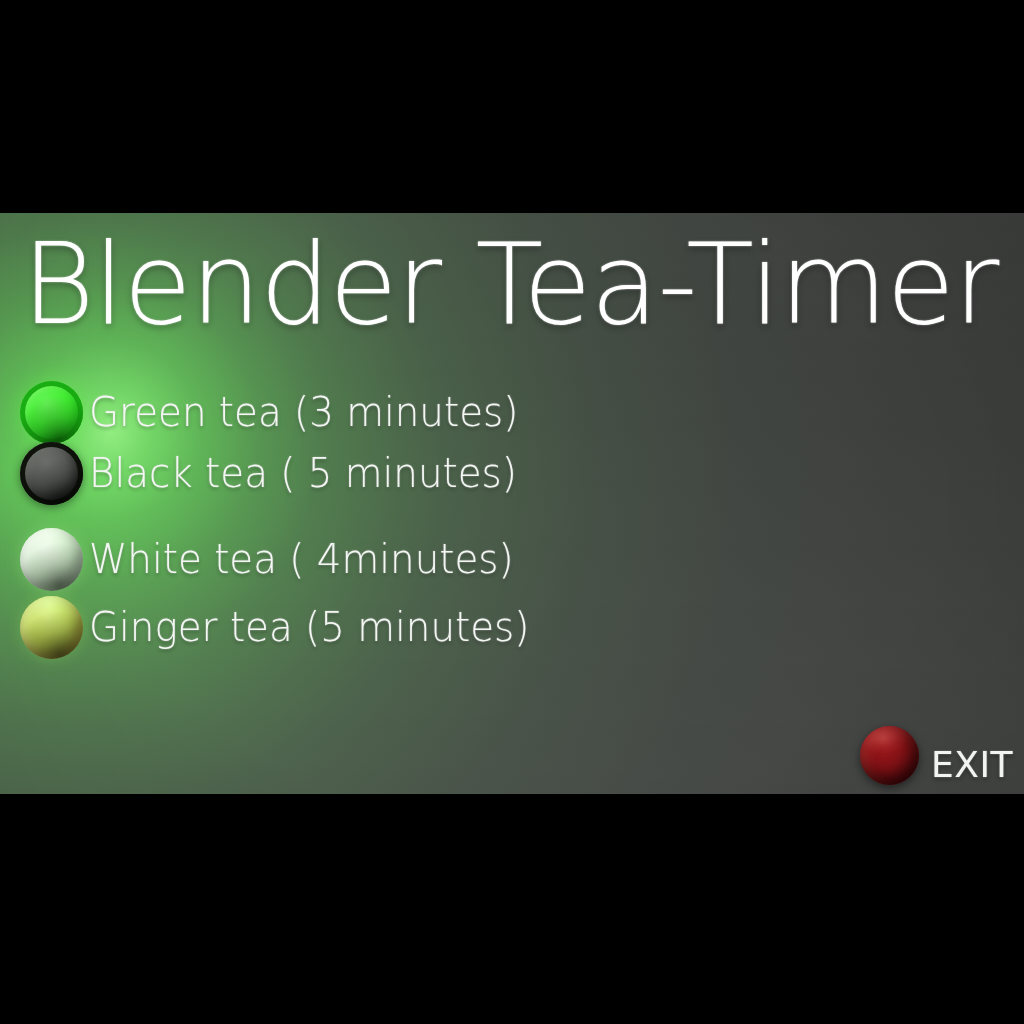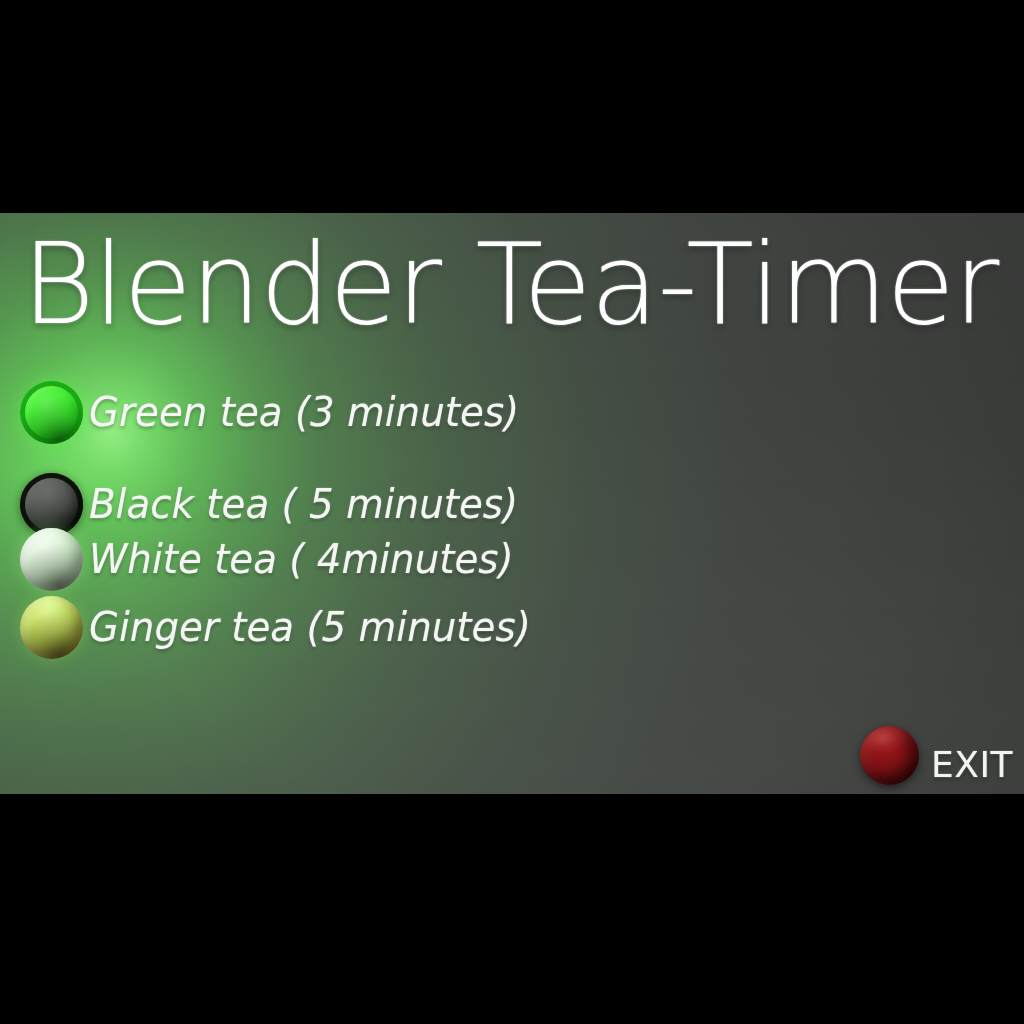--- a/index.html
+++ b/index.html
@@ -133,21 +133,20 @@
     left: 0;
     top: 0;
     width: 100%;
   }
   .tea-row {
     position: absolute;
     left: 20px;
     display: flex;
     align-items: center;
     height: 66px;
-    font-style: italic;
   }
   .tea-swatch {
     position: relative;
     width: 63px;
     height: 63px;
     border-radius: 50%;
     flex: 0 0 auto;
   }
   .tea-swatch .gloss {
     position: absolute;
@@ -309,21 +308,21 @@
 
     <div id="tea-list">
 
       <div class="tea-row" style="top:166px;">
         <div class="tea-swatch swatch-green">
           <div class="gloss rim-dark"></div>
         </div>
         <div class="tea-label">Green tea (3 minutes)</div>
       </div>
 
-      <div class="tea-row" style="top:258px;">
+      <div class="tea-row" style="top:227px;">
         <div class="tea-swatch swatch-black">
           <div class="gloss rim-dark"></div>
         </div>
         <div class="tea-label">Black tea ( 5 minutes)</div>
       </div>
 
       <div class="tea-row" style="top:313px;text-align:right;">
         <div class="tea-swatch swatch-white">
           <div class="gloss rim-green"></div>
           <div class="gloss rim-dark"></div>

